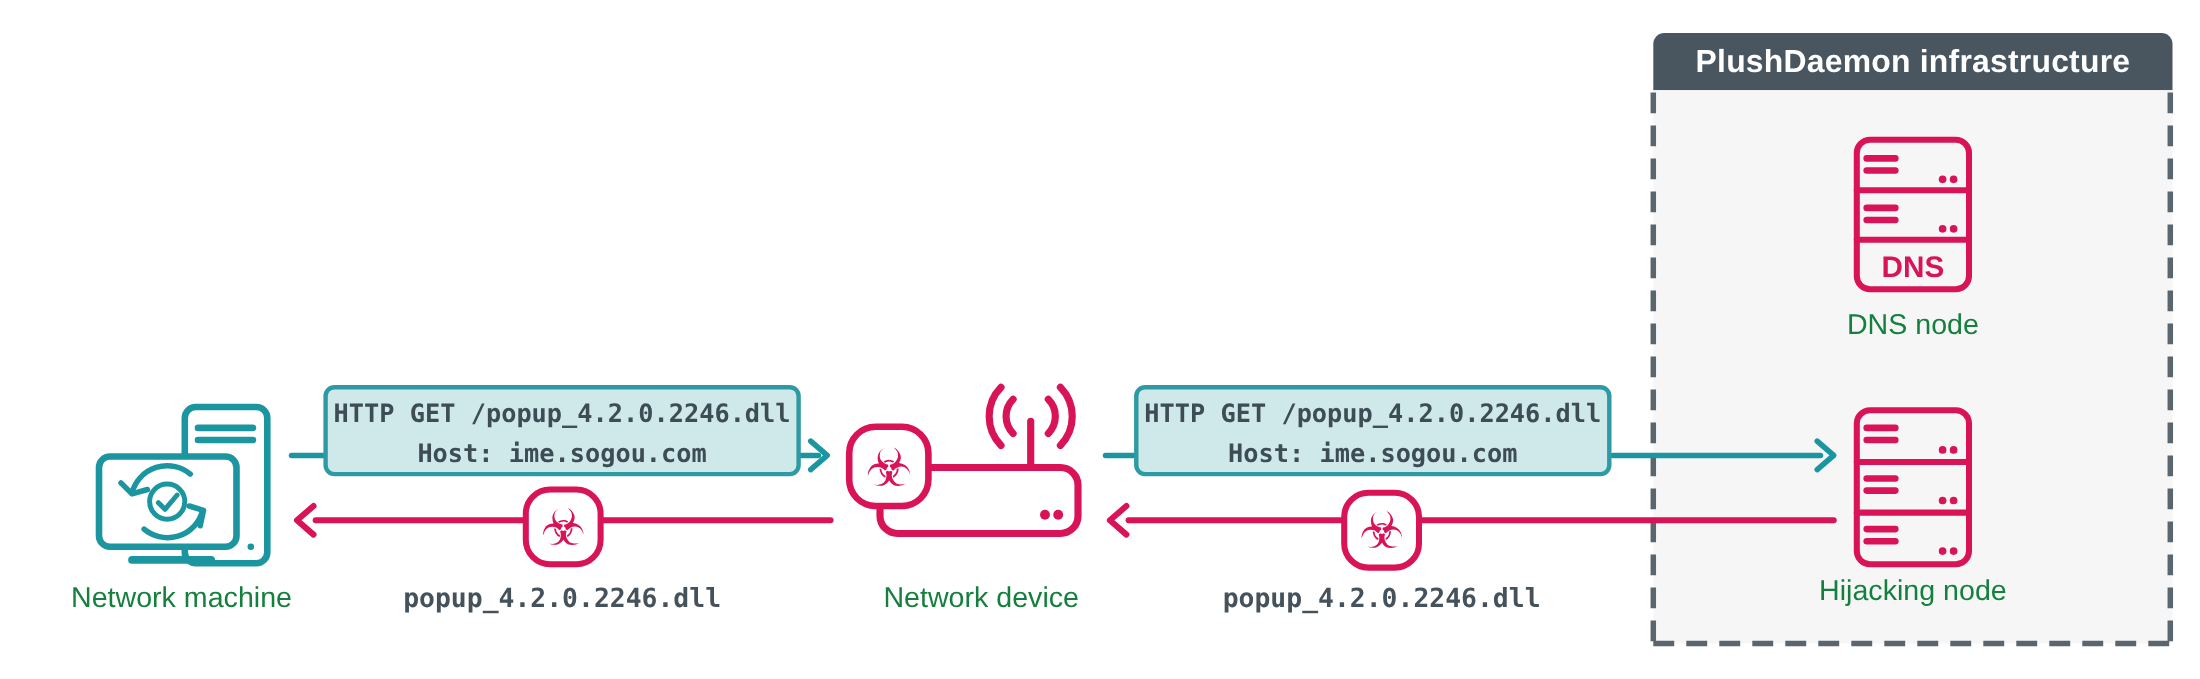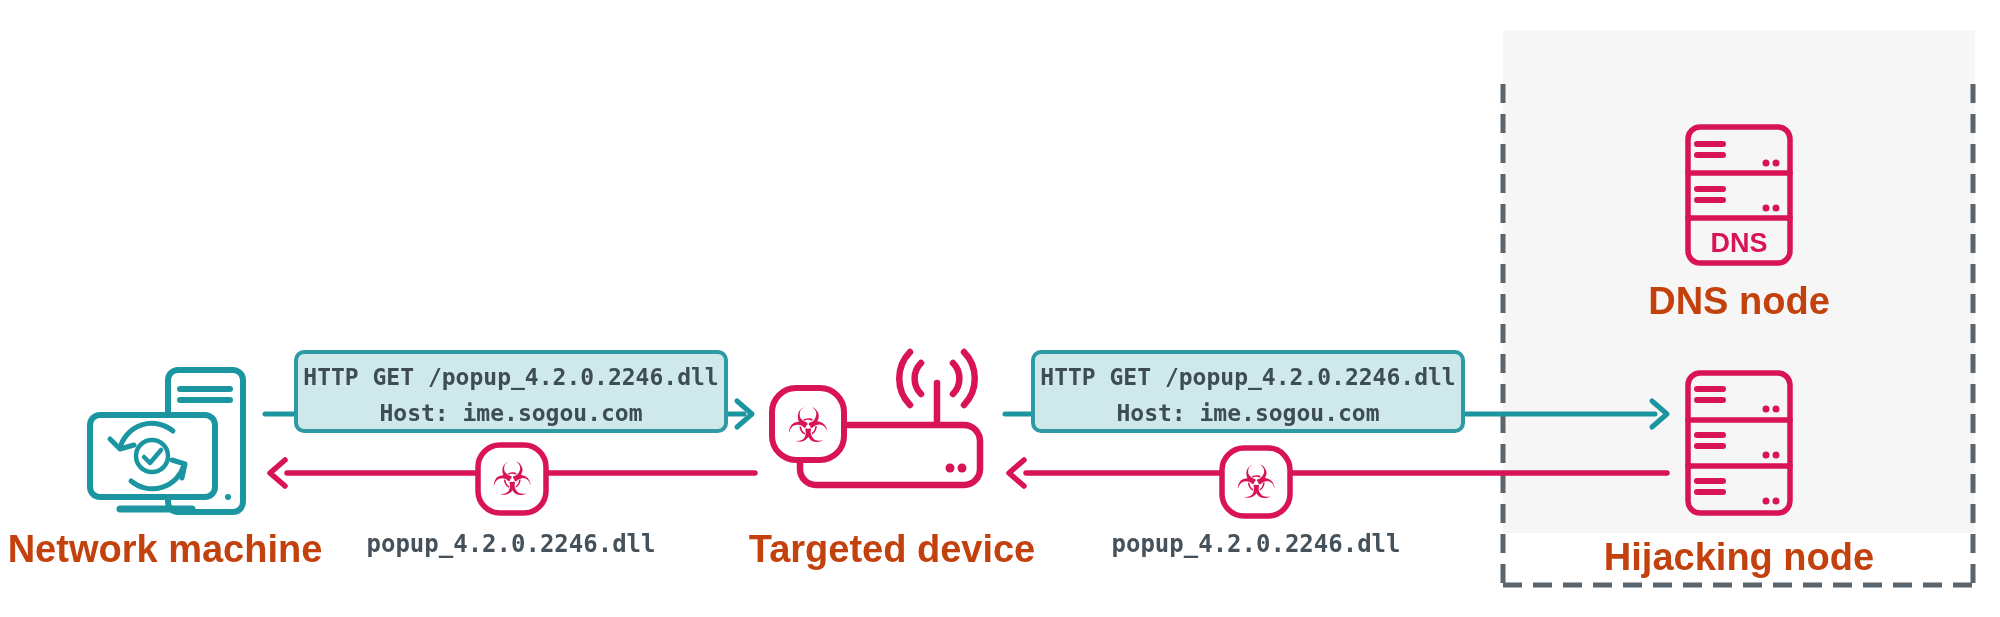--- a/index.html
+++ b/index.html
@@ -14,28 +14,29 @@
   #panel-body{height:503px;background:#f6f6f7;}
   
   #flow{left:0;top:0;z-index:1;}
   
   .icon-svg{z-index:2;}
   .http-box{z-index:2;width:434px;height:83px;box-sizing:border-box;
     background:#cfe9ea;border:4px solid #2d9aa4;border-radius:10px;
     font-family:"DejaVu Sans Mono",monospace;font-weight:bold;font-size:23px;
     color:#3d4c55;text-align:center;padding-top:5px;line-height:36px;}
   .node-label{z-index:2;transform:translateX(-50%);white-space:nowrap;
-    color:#c2410c;font-weight:bold;font-size:38px;}
+    color:#15803d;font-weight:normal;font-size:26px;}
   .mono-label{z-index:2;transform:translateX(-50%);white-space:nowrap;
     color:#45525b;font-family:"DejaVu Sans Mono",monospace;font-weight:bold;font-size:24px;}
 </style>
 </head>
 <body>
 
 <div class="abs" id="panel">
+  <div id="panel-header">PlushDaemon infrastructure</div>
   <div id="panel-body"></div>
 </div>
 
 <svg id="flow" class="abs" width="2000" height="617" viewBox="0 0 2000 617">
 
   <g stroke="#5b656d" stroke-width="5" stroke-dasharray="19 11" fill="none">
     <line x1="1503" y1="84" x2="1503" y2="585"></line>
     <line x1="1973" y1="84" x2="1973" y2="585"></line>
     <line x1="1503" y1="585" x2="1973" y2="585"></line>
   </g>
@@ -154,16 +155,16 @@
   <div>HTTP GET /popup_4.2.0.2246.dll</div>
   <div>Host: ime.sogou.com</div>
 </div>
 <div class="abs http-box" style="left:1031px;top:350px">
   <div>HTTP GET /popup_4.2.0.2246.dll</div>
   <div>Host: ime.sogou.com</div>
 </div>
 
 <div class="abs node-label" style="left:165px;top:528px">Network machine</div>
 <div class="abs mono-label" style="left:511px;top:530px">popup_4.2.0.2246.dll</div>
-<div class="abs node-label" style="left:892px;top:528px">Targeted device</div>
+<div class="abs node-label" style="left:892px;top:528px">Network device</div>
 <div class="abs mono-label" style="left:1256px;top:530px">popup_4.2.0.2246.dll</div>
 <div class="abs node-label" style="left:1739px;top:280px">DNS node</div>
-<div class="abs node-label" style="left:1739px;top:536px">Hijacking node</div>
+<div class="abs node-label" style="left:1739px;top:521px">Hijacking node</div>
 
 </body></html>

